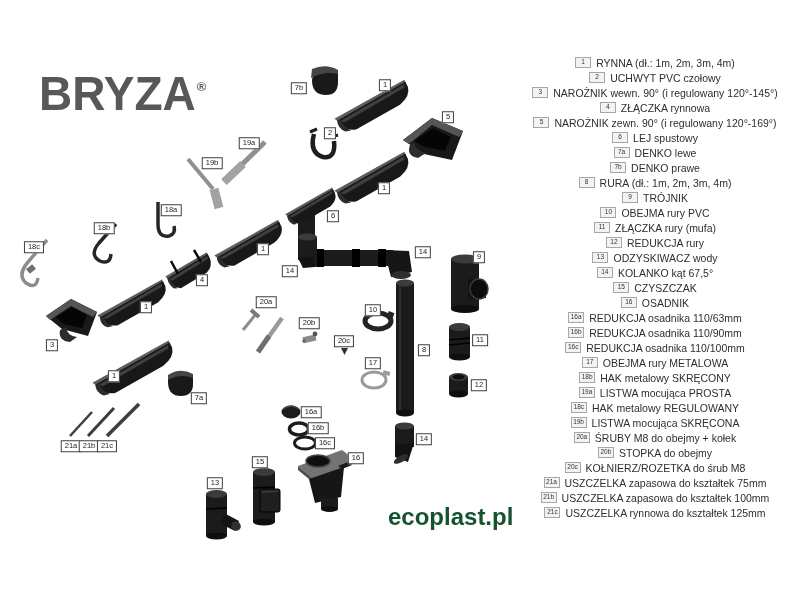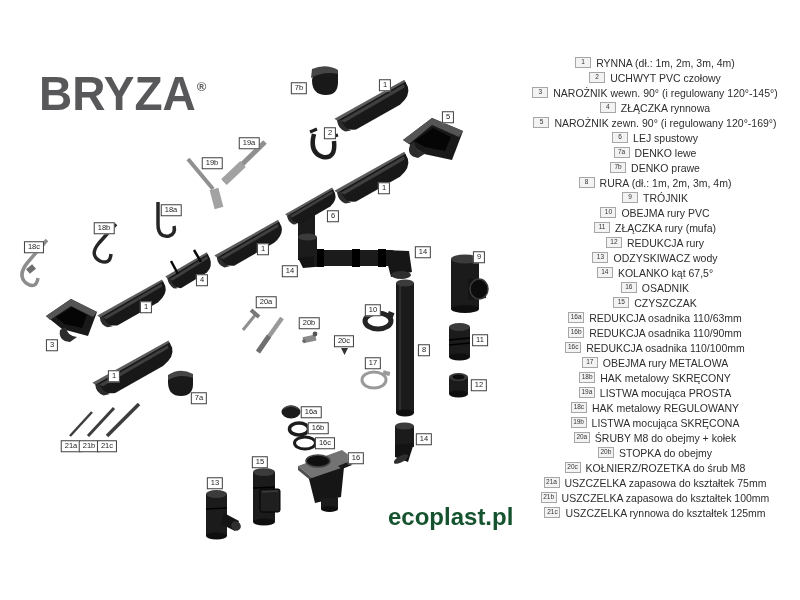--- a/index.html
+++ b/index.html
@@ -336,28 +336,28 @@
       </div>
       <div class="lrow">
         <span class="lnum">13</span>
         <span class="llabel">ODZYSKIWACZ wody</span>
       </div>
       <div class="lrow">
         <span class="lnum">14</span>
         <span class="llabel">KOLANKO kąt 67,5°</span>
       </div>
       <div class="lrow">
+        <span class="lnum">15</span>
+        <span class="llabel">CZYSZCZAK</span>
+      </div>
+      <div class="lrow">
         <span class="lnum">16</span>
         <span class="llabel">OSADNIK</span>
       </div>
       <div class="lrow">
-        <span class="lnum">15</span>
-        <span class="llabel">CZYSZCZAK</span>
-      </div>
-      <div class="lrow">
         <span class="lnum">16a</span>
         <span class="llabel">REDUKCJA osadnika 110/63mm</span>
       </div>
       <div class="lrow">
         <span class="lnum">16b</span>
         <span class="llabel">REDUKCJA osadnika 110/90mm</span>
       </div>
       <div class="lrow">
         <span class="lnum">16c</span>
         <span class="llabel">REDUKCJA osadnika 110/100mm</span>

